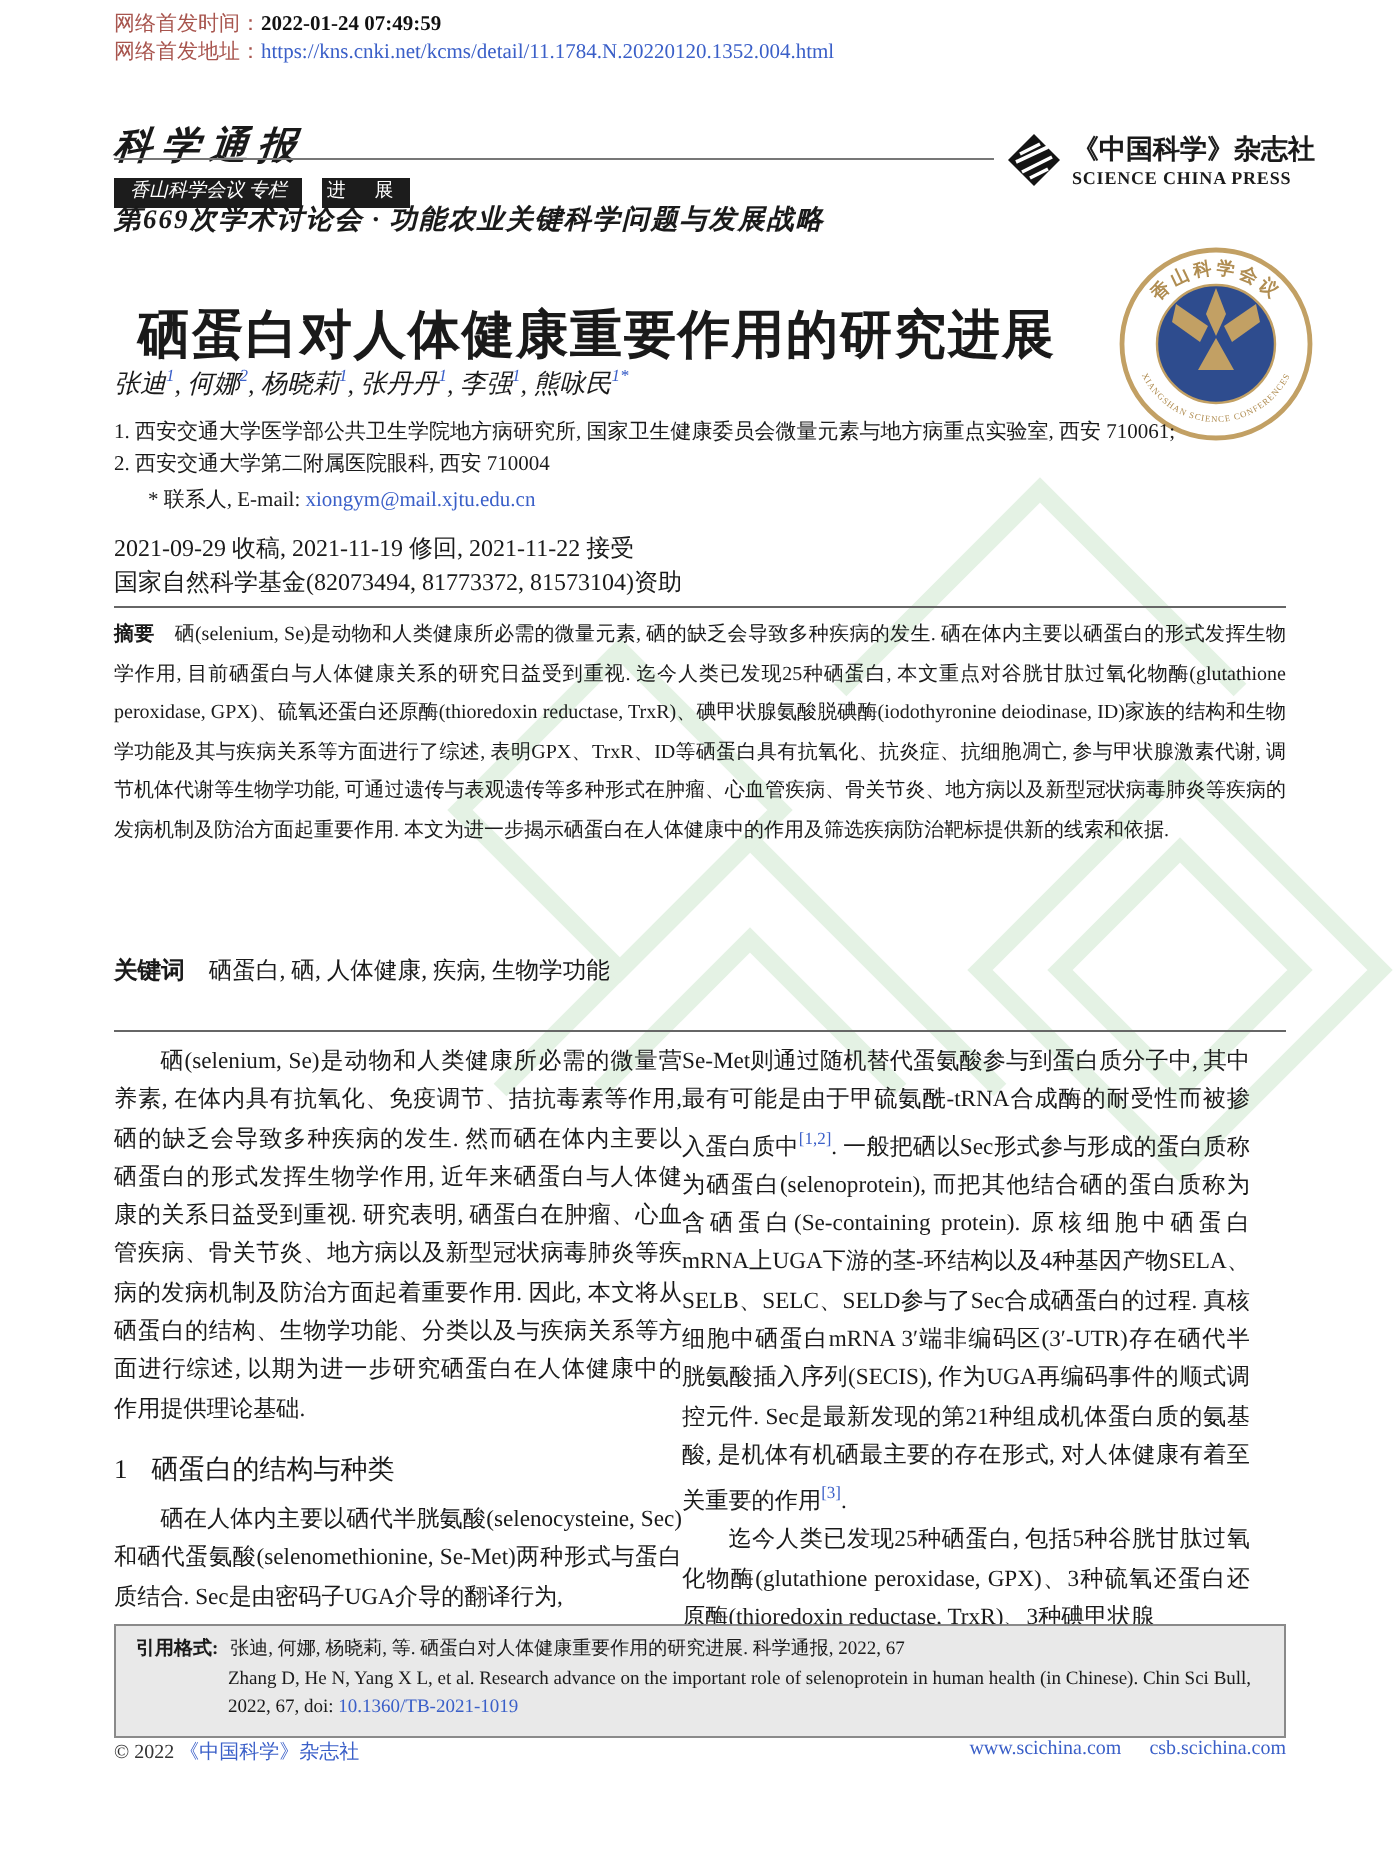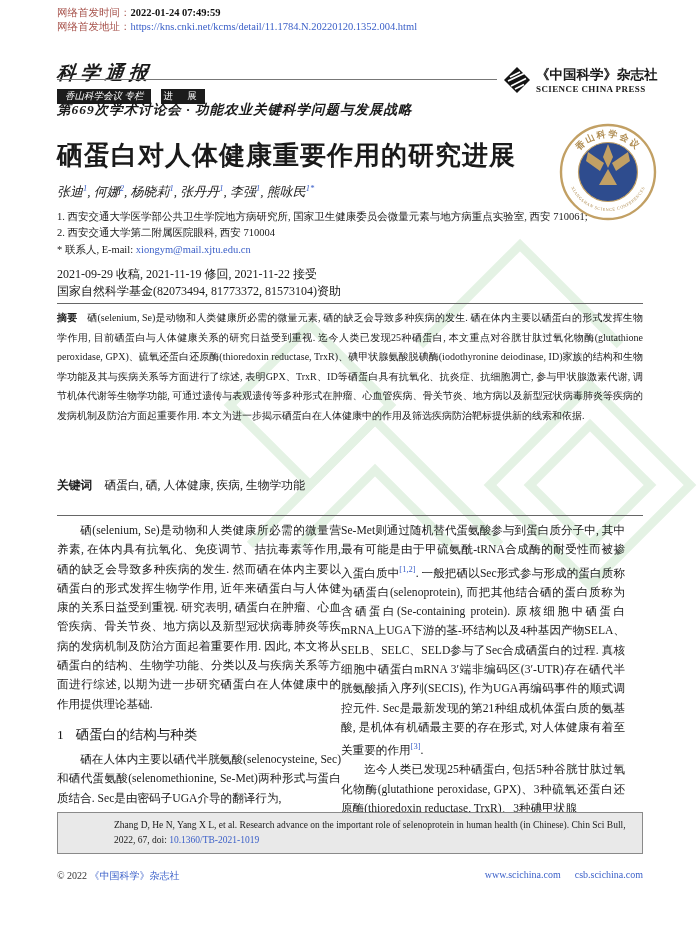--- a/index.html
+++ b/index.html
@@ -27,26 +27,26 @@
 
   
   .press{position:absolute;top:66px;left:503px;display:flex;align-items:flex-start;gap:5px;}
   .press-cn{font-size:13.5px;font-weight:bold;white-space:nowrap;}
   .press-en{font-size:9px;font-weight:bold;letter-spacing:.4px;white-space:nowrap;}
 
   
   .seal{position:absolute;top:122px;left:558px;width:100px;height:100px;}
 
   
-  .title{position:absolute;top:138px;left:57px;margin:0;font-size:26px;font-weight:bold;
+  .title{position:absolute;top:138px;left:57px;margin:12px;font-size:26px;font-weight:bold;
          letter-spacing:1px;width:480px;}
   .authors{position:absolute;top:183px;left:57px;font-size:13px;font-style:italic;}
   .authors sup,.ref-sup{color:#3a5fc8;font-size:8.5px;}
   .affils{position:absolute;top:209px;left:57px;font-size:10.5px;line-height:15.5px;}
-  .contact{position:absolute;top:243px;left:57px;font-size:10.5px;}
+  .contact{position:absolute;top:243px;left:74px;font-size:10.5px;}
   .dates{position:absolute;top:266px;left:57px;font-size:12px;line-height:16.5px;}
 
   .rule{position:absolute;left:57px;right:57px;border-top:1px solid #666;}
   .rule1{top:303px;}
   .rule2{top:515px;}
 
   
   .abstract{position:absolute;top:308px;left:57px;width:586px;margin:0;font-size:10px;
             line-height:19.6px;text-align:justify;}
   .abs-label{margin-right:10px;}
@@ -155,20 +155,21 @@
         <h2 class="sec"><span class="sec-num">1</span><span>硒蛋白的结构与种类</span></h2>
         <p class="para indent">硒在人体内主要以硒代半胱氨酸(selenocysteine, Sec)和硒代蛋氨酸(selenomethionine, Se-Met)两种形式与蛋白质结合. Sec是由密码子UGA介导的翻译行为,</p>
       </div>
       <div class="col">
         <p class="para">Se-Met则通过随机替代蛋氨酸参与到蛋白质分子中, 其中最有可能是由于甲硫氨酰-tRNA合成酶的耐受性而被掺入蛋白质中<sup class="ref-sup">[1,2]</sup>. 一般把硒以Sec形式参与形成的蛋白质称为硒蛋白(selenoprotein), 而把其他结合硒的蛋白质称为含硒蛋白(Se-containing protein). 原核细胞中硒蛋白mRNA上UGA下游的茎-环结构以及4种基因产物SELA、SELB、SELC、SELD参与了Sec合成硒蛋白的过程. 真核细胞中硒蛋白mRNA 3′端非编码区(3′-UTR)存在硒代半胱氨酸插入序列(SECIS), 作为UGA再编码事件的顺式调控元件. Sec是最新发现的第21种组成机体蛋白质的氨基酸, 是机体有机硒最主要的存在形式, 对人体健康有着至关重要的作用<sup class="ref-sup">[3]</sup>.</p>
         <p class="para indent">迄今人类已发现25种硒蛋白, 包括5种谷胱甘肽过氧化物酶(glutathione peroxidase, GPX)、3种硫氧还蛋白还原酶(thioredoxin reductase, TrxR)、3种碘甲状腺</p>
       </div>
     </div>
 
     <div class="citebox">
+      <div><span class="cite-label">引用格式:</span><span>张迪, 何娜, 杨晓莉, 等. 硒蛋白对人体健康重要作用的研究进展. 科学通报, 2022, 67</span></div>
       <div class="cite-en"><span>Zhang D,  He N,  Yang X L, et al.  Research advance on the important role of selenoprotein in human health (in Chinese). Chin Sci Bull, 2022, 67, doi: </span><a class="link" href="#">10.1360/TB-2021-1019</a></div>
     </div>
 
     <div class="footer">
       <div><span>© 2022 </span><a class="link" href="#">《中国科学》杂志社</a></div>
       <div class="sites"><a class="link" href="#">www.scichina.com</a><a class="link" href="#">csb.scichina.com</a></div>
     </div>
 
   </div>
 </div>

